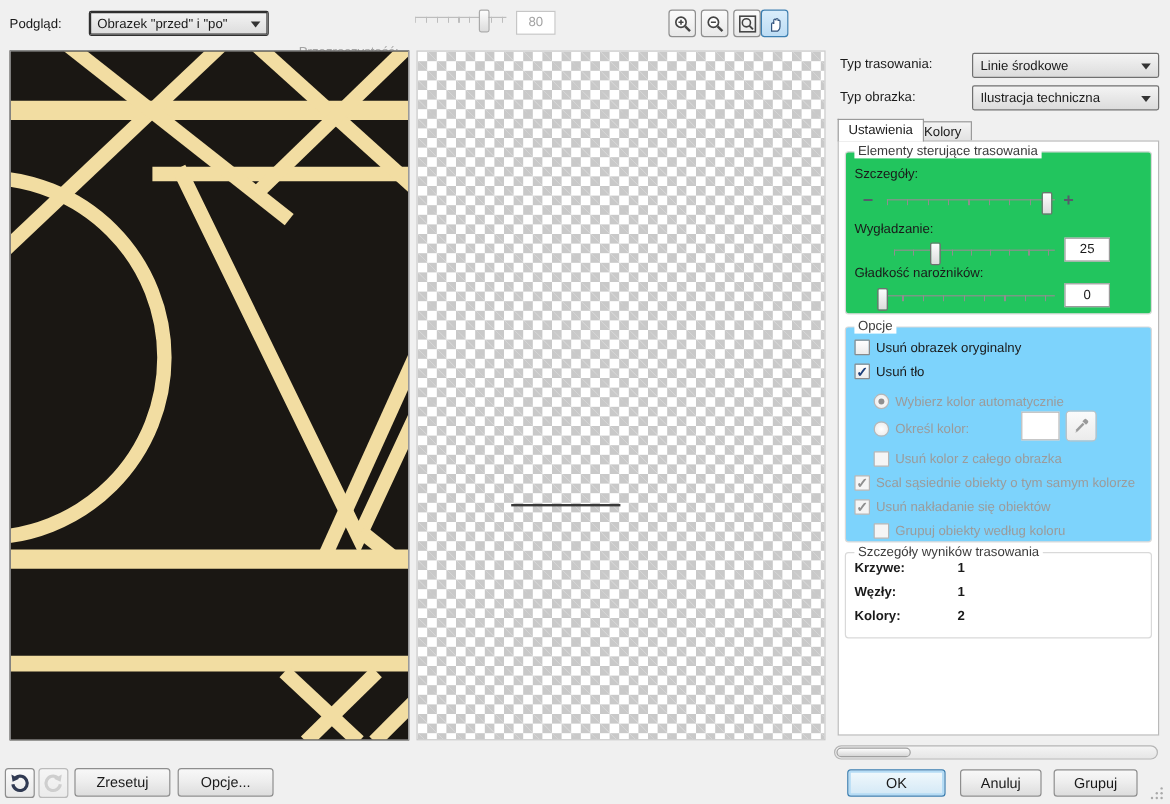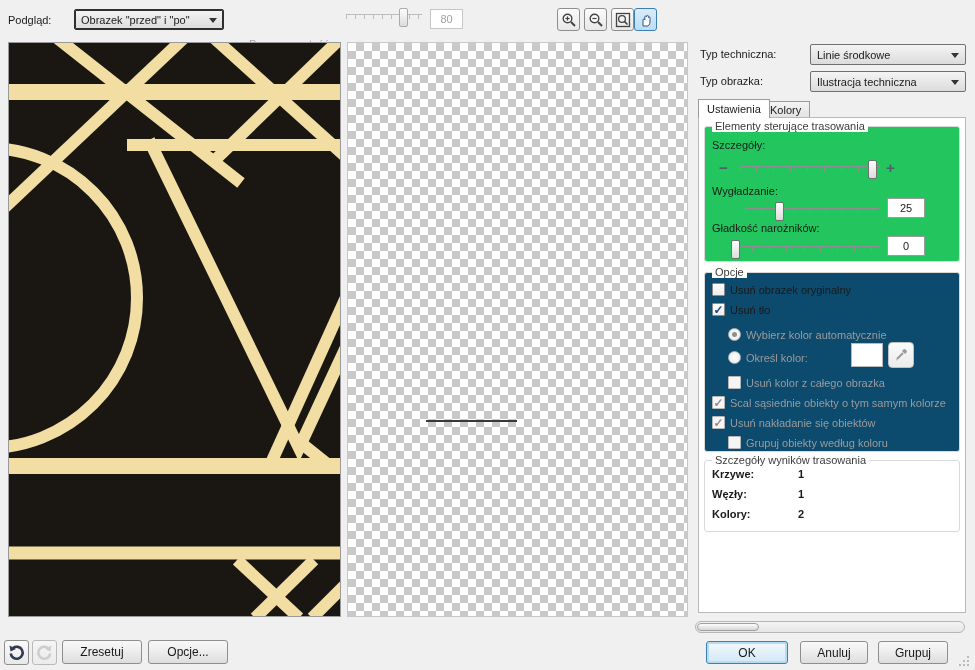--- a/index.html
+++ b/index.html
@@ -256,21 +256,21 @@
       <path d="M305,517 L246,575"></path>
       <path d="M338,540 L303,575"></path>
     </g>
   </svg>
 </div>
 
 <div class="abs" id="preview-after">
   <div id="traced-line"></div>
 </div>
 
-<div class="abs lbl" style="left:700px;top:48px">Typ techniczna:</div>
+<div class="abs lbl" style="left:700px;top:48px">Typ trasowania:</div>
 <div class="dd" style="left:810px;top:44px;width:156px">
   <span>Linie środkowe</span>
   <span class="arrow"></span>
 </div>
 
 <div class="abs lbl" style="left:700px;top:75px">Typ obrazka:</div>
 <div class="dd" style="left:810px;top:71px;width:156px">
   <span>Ilustracja techniczna</span>
   <span class="arrow"></span>
 </div>
@@ -298,21 +298,21 @@
   <div class="thumb" style="left: calc(25% - 4px);"></div>
 </div>
 <div class="valbox" style="left:887px;top:198px;width:38px;z-index:5">25</div>
 
 <div class="abs lbl" style="left:712px;top:222px;z-index:5">Gładkość narożników:</div>
 <div class="ruler" style="left:735px;top:246px;width:144px;--tick:17px;z-index:5">
   <div class="thumb" style="left: calc(0% - 4px);"></div>
 </div>
 <div class="valbox" style="left:887px;top:236px;width:38px;z-index:5">0</div>
 
-<div class="group" style="left:704px;top:272px;width:256px;height:180px;background:#0c4a6e;z-index:4">
+<div class="group" style="left:704px;top:272px;width:256px;height:180px;background:#7dd3fc;z-index:4">
   <span class="legend">Opcje</span>
 </div>
 
 <div class="optrow" style="left:712px;top:283px;z-index:5">
   <span class="cb"></span>
   <span>Usuń obrazek oryginalny</span>
 </div>
 <div class="optrow" style="left:712px;top:303px;z-index:5">
   <span class="cb checked">✓</span>
   <span>Usuń tło</span>

